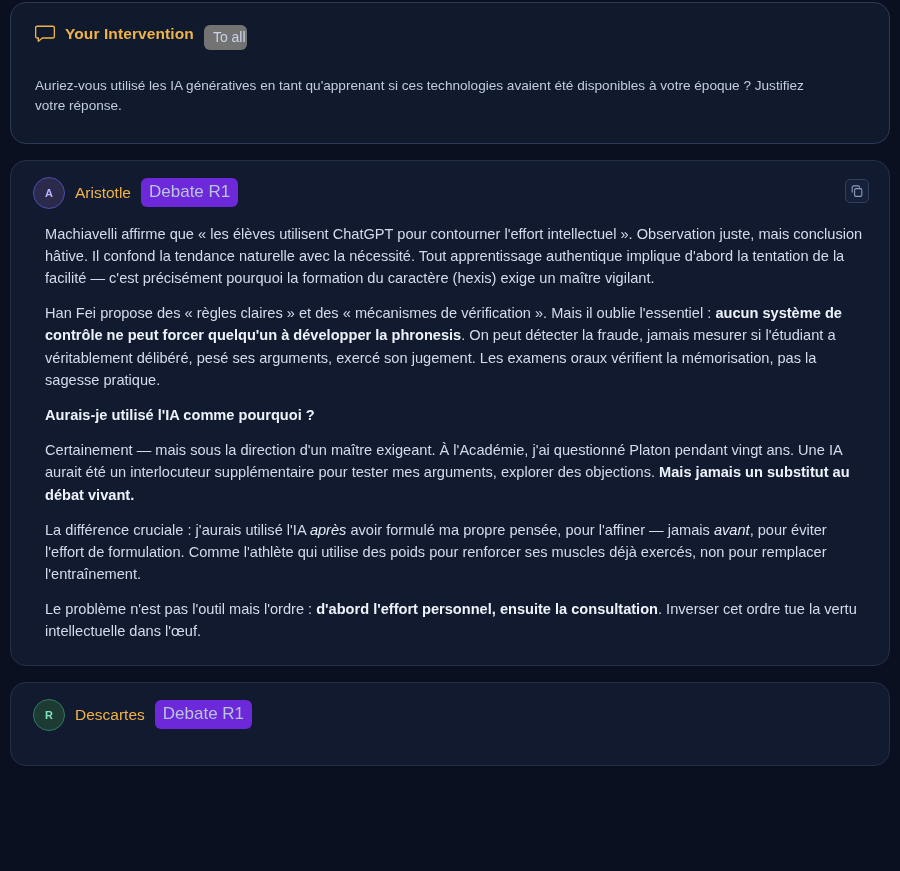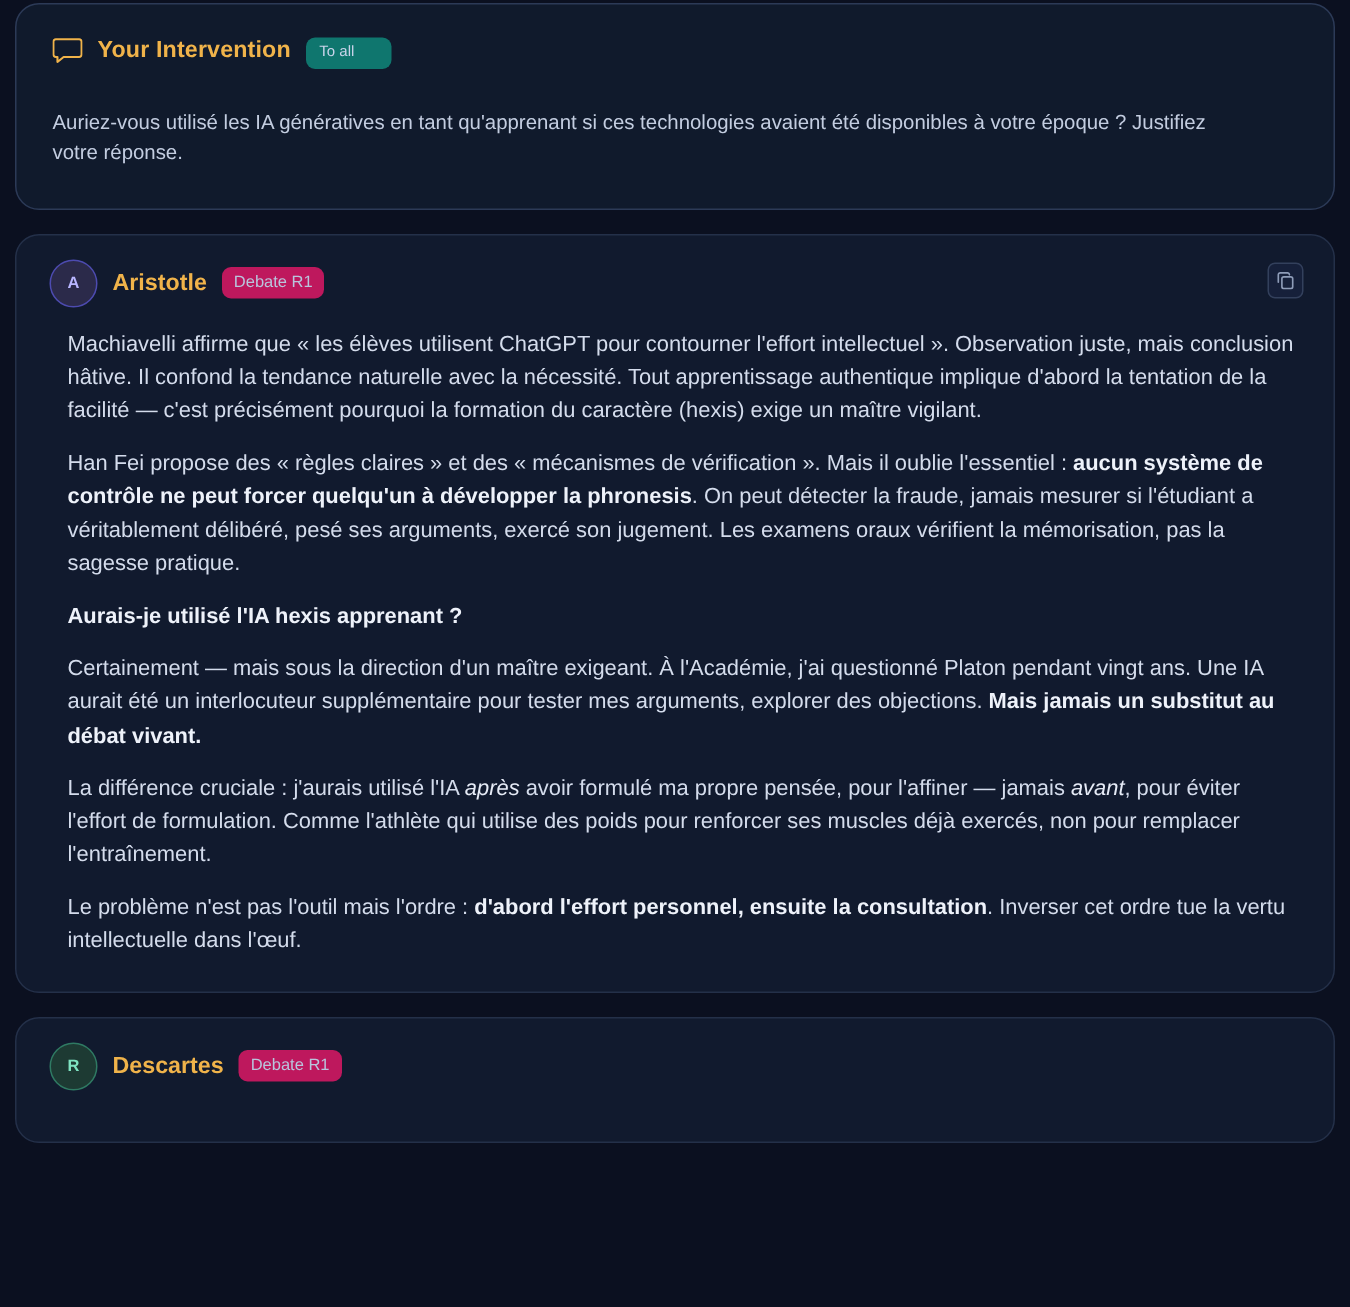--- a/index.html
+++ b/index.html
@@ -48,25 +48,25 @@
   }
   .chat-icon svg { display: block; }
   .intervention-title {
     color: #f0b34a;
     font-size: 15.5px;
     font-weight: bold;
     letter-spacing: .1px;
   }
   .badge {
     display: inline-block;
-    font-size: 10px;
+    font-size: 14px;
     line-height: 1;
-    padding: 5px 25px 6px 9px;
+    padding: 5px 1px 6px 9px;
     border-radius: 6px;
-    background: #0f766e;
+    background: #737373;
     color: #c9d4ea;
     font-weight: normal;
   }
   .intervention-body {
     font-size: 13.6px;
     line-height: 1.5;
     color: #c3cde0;
     max-width: 800px;
   }
 
@@ -97,29 +97,29 @@
     border: 1px solid #4d4bb0;
     color: #b9b6ff;
   }
   .avatar-descartes {
     background: #1d3a33;
     border: 1px solid #2f7a63;
     color: #7fe3c2;
   }
   .speaker {
     font-size: 15.5px;
-    font-weight: bold;
+    font-weight: normal;
   }
   .speaker-aristotle { color: #f0b34a; }
   .speaker-descartes { color: #f0b34a; }
   .round-badge {
-    font-size: 11px;
+    font-size: 17px;
     padding: 4px 8px 5px 8px;
     border-radius: 6px;
-    background: #be185d;
+    background: #6d28d9;
     color: #b9c5dd;
   }
   .copy-btn {
     position: absolute;
     top: 18px;
     right: 20px;
     width: 22px;
     height: 22px;
     border-radius: 5px;
     border: 1px solid #33405c;
@@ -183,21 +183,21 @@
     </div>
     <div class="copy-btn">
       <svg width="12" height="12" viewBox="0 0 12 12" fill="none" xmlns="http://www.w3.org/2000/svg">
         <rect x="3.6" y="3.6" width="7.2" height="7.8" rx="1.3" stroke="#8e9cb8" stroke-width="1.1"></rect>
         <path d="M8.6 2.2a1.3 1.3 0 0 0-1.3-1.3H2.5A1.3 1.3 0 0 0 1.2 2.2v4.9" stroke="#8e9cb8" stroke-width="1.1" stroke-linecap="round"></path>
       </svg>
     </div>
     <div class="msg-body">
         <p><span>Machiavelli affirme que « les élèves utilisent ChatGPT pour contourner l'effort intellectuel ». Observation juste, mais conclusion hâtive. Il confond la tendance naturelle avec la nécessité. Tout apprentissage authentique implique d'abord la tentation de la facilité — c'est précisément pourquoi la formation du caractère (hexis) exige un maître vigilant.</span></p>
         <p><span>Han Fei propose des « règles claires » et des « mécanismes de vérification ». Mais il oublie l'essentiel : </span><b>aucun système de contrôle ne peut forcer quelqu'un à développer la phronesis</b><span>. On peut détecter la fraude, jamais mesurer si l'étudiant a véritablement délibéré, pesé ses arguments, exercé son jugement. Les examens oraux vérifient la mémorisation, pas la sagesse pratique.</span></p>
-        <p><b>Aurais-je utilisé l'IA hexis apprenant ?</b></p>
+        <p><b>Aurais-je utilisé l'IA comme pourquoi ?</b></p>
         <p><span>Certainement — mais sous la direction d'un maître exigeant. À l'Académie, j'ai questionné Platon pendant vingt ans. Une IA aurait été un interlocuteur supplémentaire pour tester mes arguments, explorer des objections. </span><b>Mais jamais un substitut au débat vivant.</b></p>
         <p><span>La différence cruciale : j'aurais utilisé l'IA </span><i>après</i><span> avoir formulé ma propre pensée, pour l'affiner — jamais </span><i>avant</i><span>, pour éviter l'effort de formulation. Comme l'athlète qui utilise des poids pour renforcer ses muscles déjà exercés, non pour remplacer l'entraînement.</span></p>
         <p><span>Le problème n'est pas l'outil mais l'ordre : </span><b>d'abord l'effort personnel, ensuite la consultation</b><span>. Inverser cet ordre tue la vertu intellectuelle dans l'œuf.</span></p>
       </div>
   </div>
 
   <div class="card card-message card-descartes">
     <div class="msg-head">
       <div class="avatar avatar-descartes">R</div>
       <span class="speaker speaker-descartes">Descartes</span>

